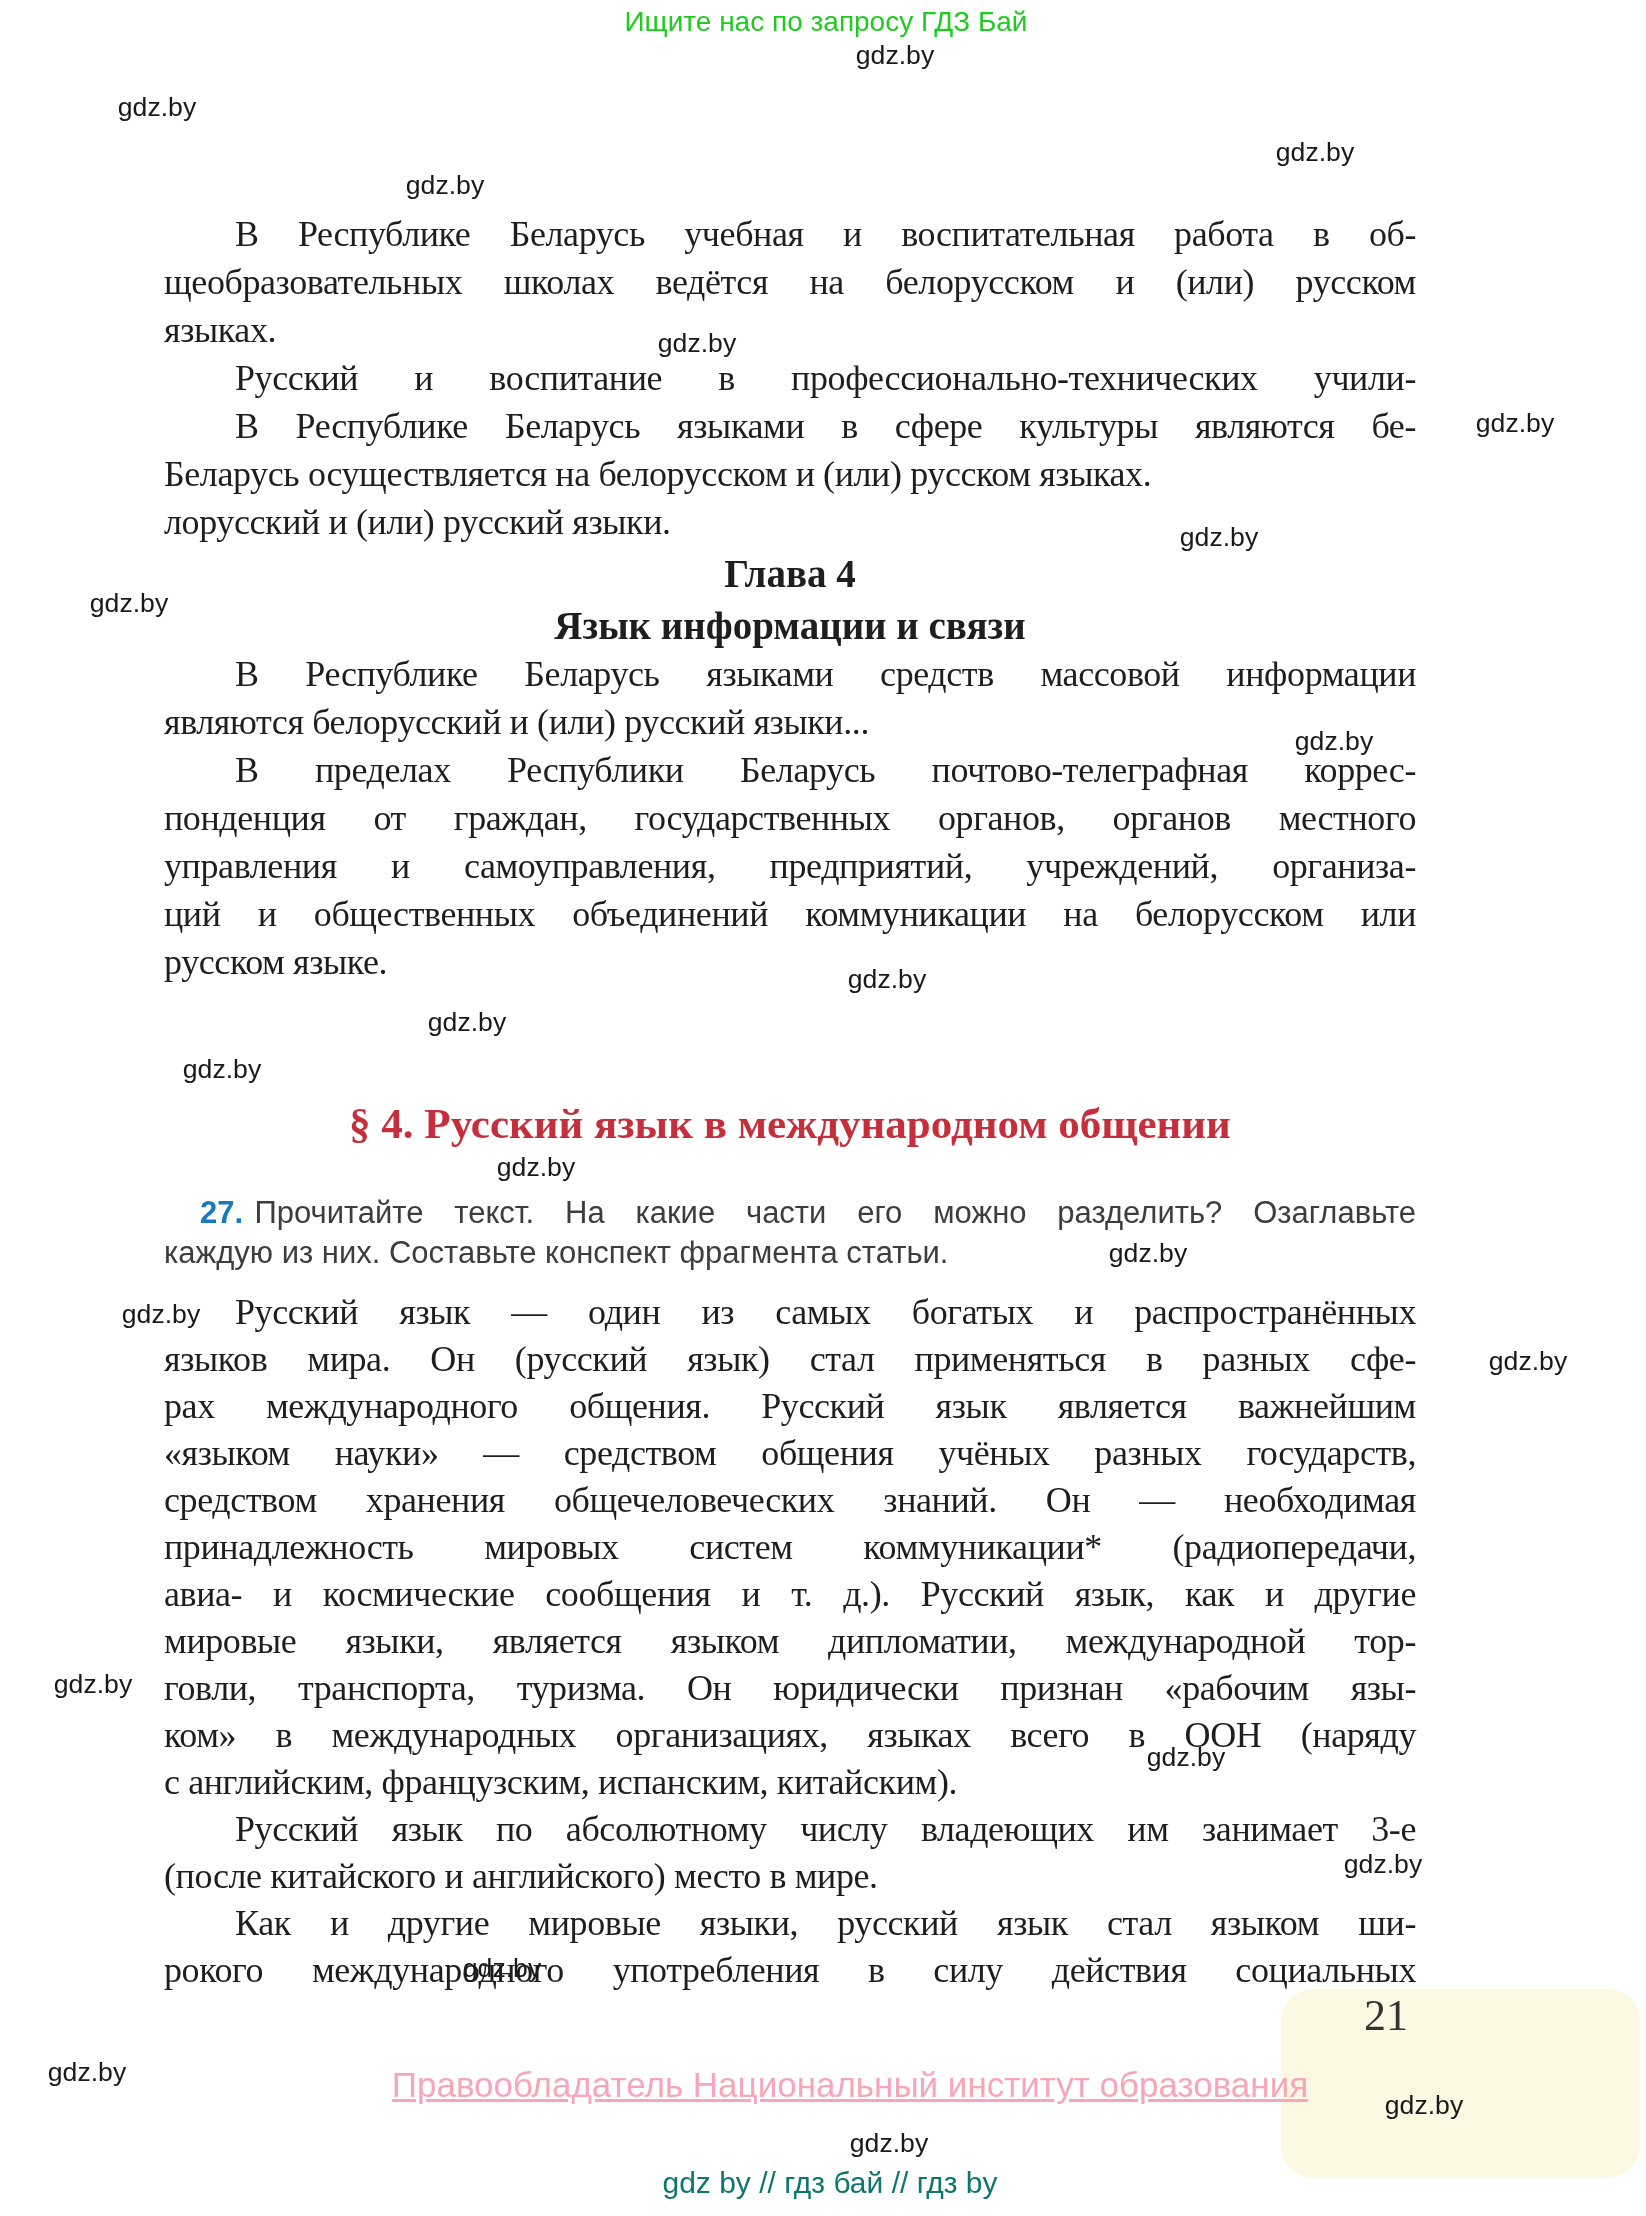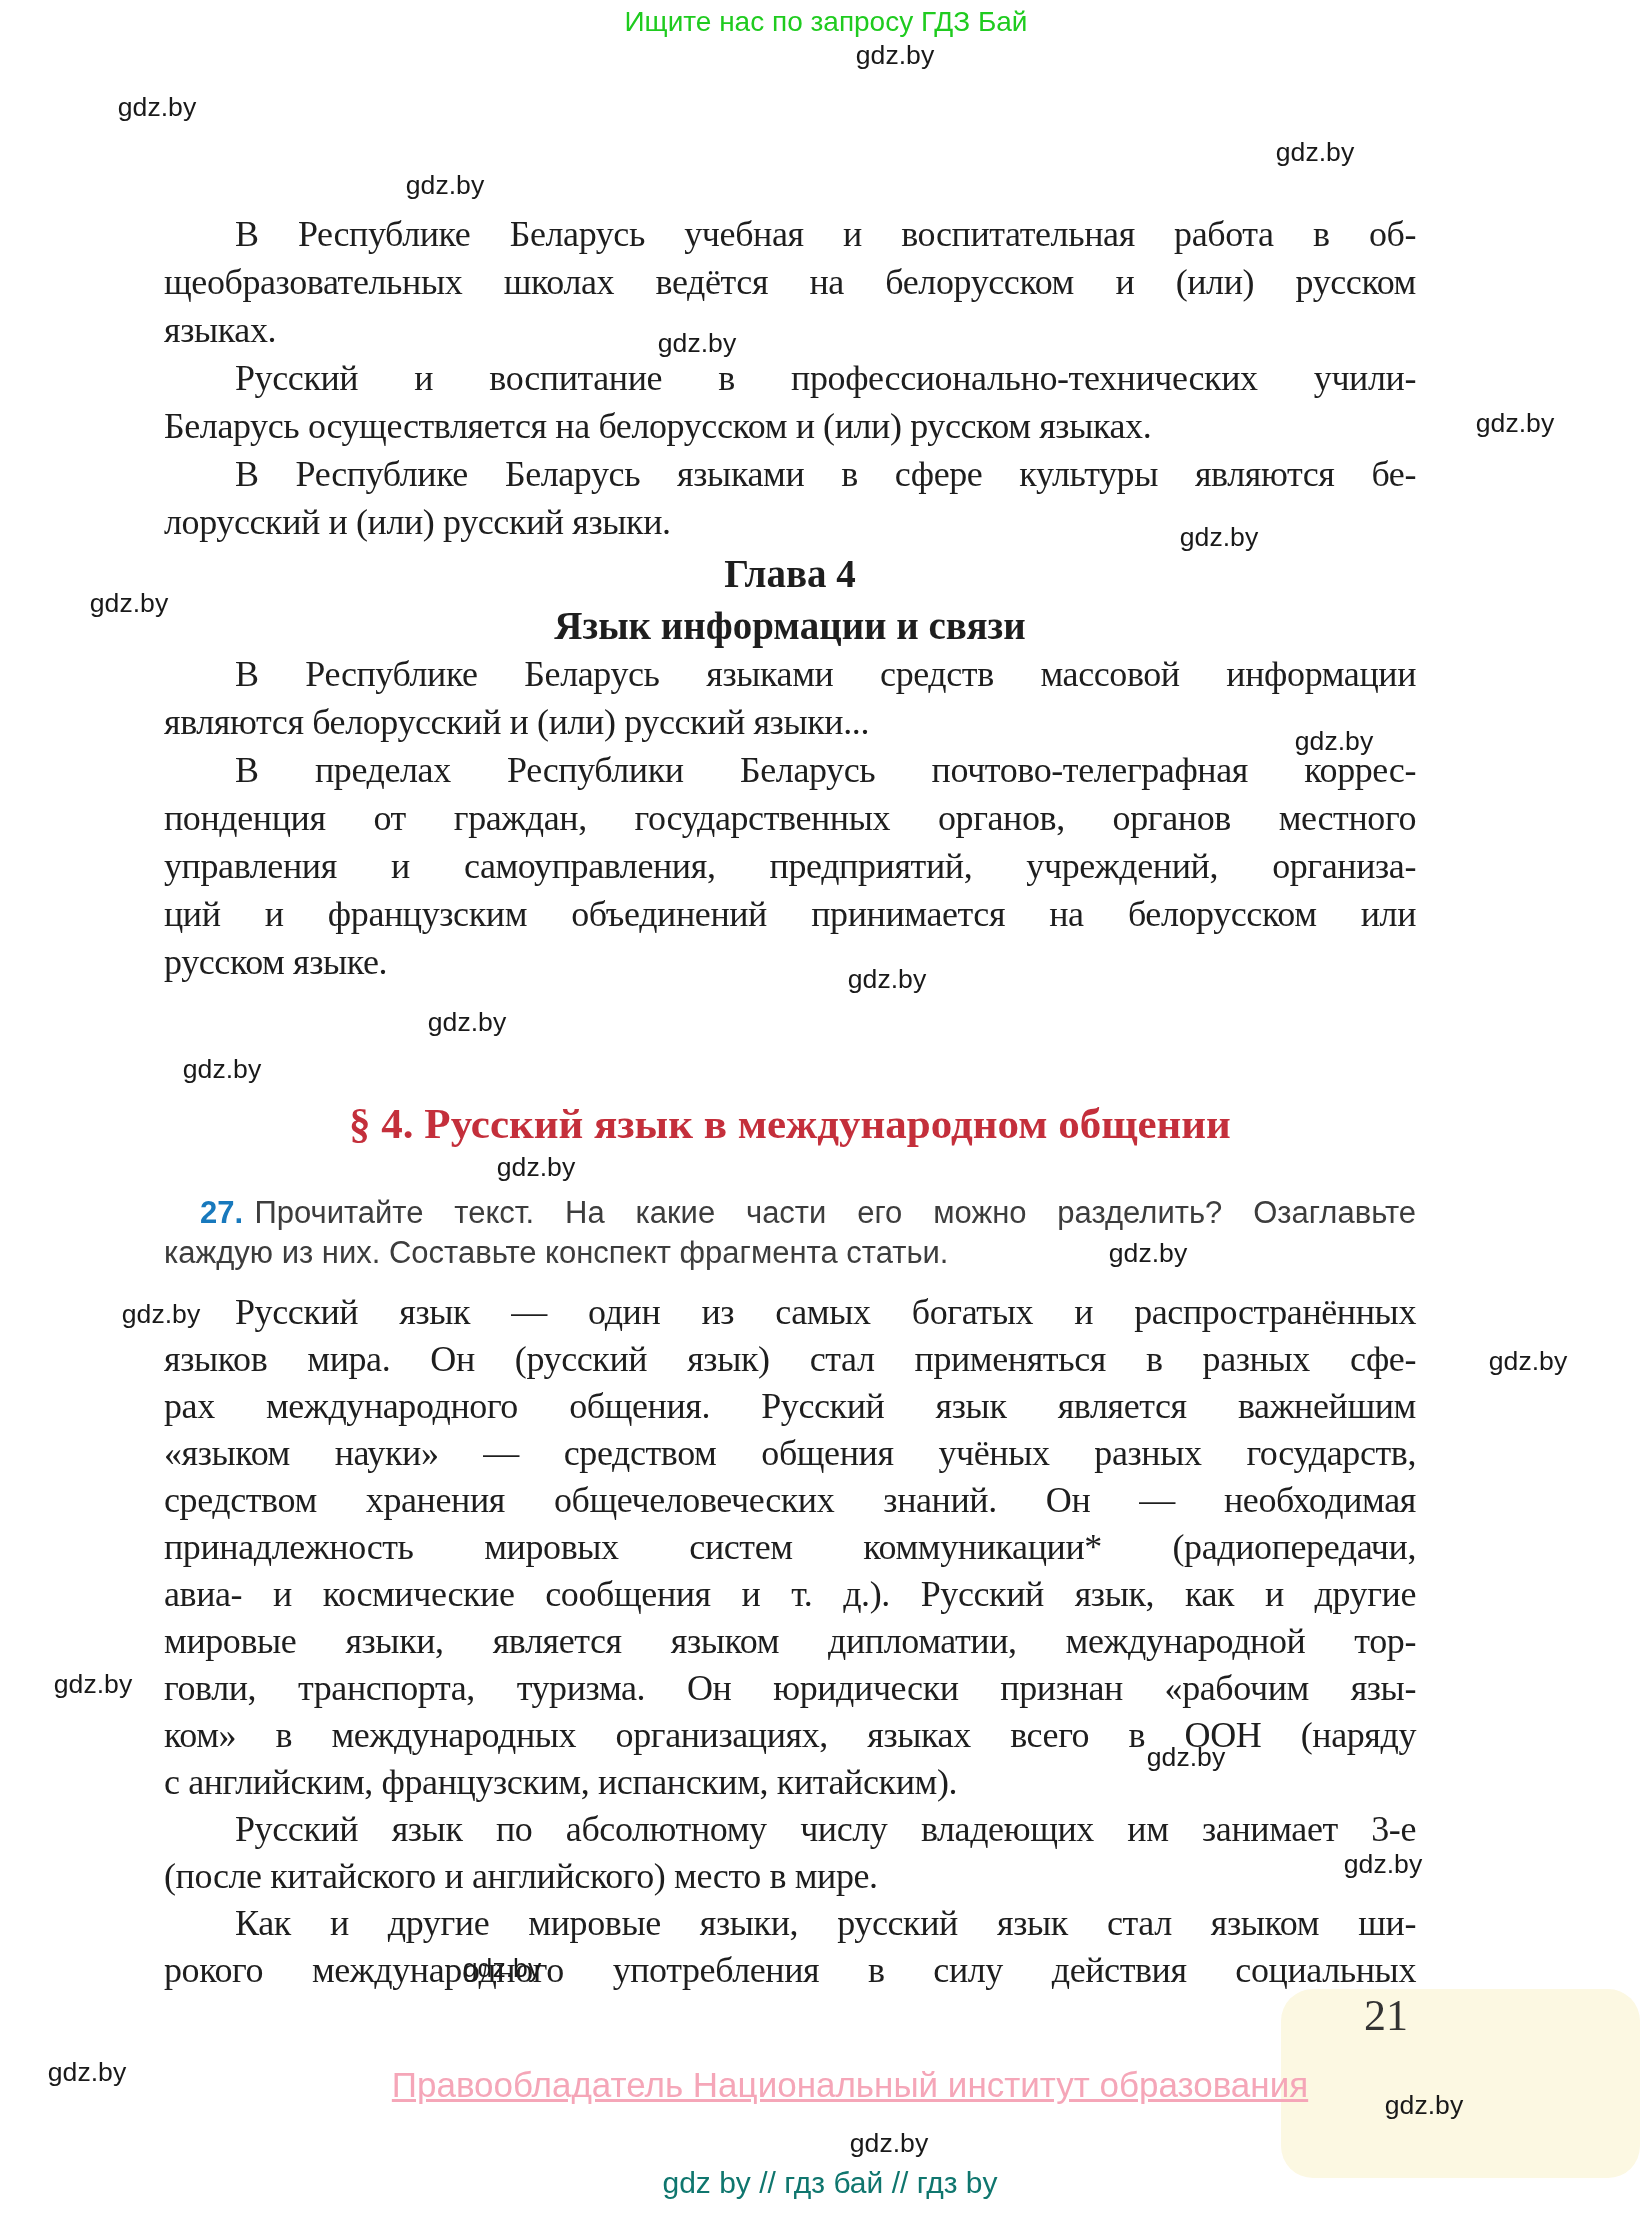--- a/index.html
+++ b/index.html
@@ -100,35 +100,35 @@
 <span class="wm" style="left:87px;top:2072px">gdz.by</span>
 <span class="wm" style="left:1424px;top:2105px">gdz.by</span>
 <span class="wm" style="left:889px;top:2143px">gdz.by</span>
 
 <div class="flow1">
   <div class="ln j ind">В Республике Беларусь учебная и воспитательная работа в об-</div>
   <div class="ln j">щеобразовательных школах ведётся на белорусском и (или) русском</div>
   <div class="ln last">языках.</div>
 
   <div class="ln j ind">Русский и воспитание в профессионально-технических учили-</div>
+  <div class="ln j ind">В Республике Беларусь языками в сфере культуры являются бе-</div>
+
   <div class="ln last">Беларусь осуществляется на белорусском и (или) русском языках.</div>
-
-  <div class="ln j ind">В Республике Беларусь языками в сфере культуры являются бе-</div>
   <div class="ln last">лорусский и (или) русский языки.</div>
 
   <div class="chapter-title">Глава 4</div>
   <div class="chapter-subtitle">Язык информации и связи</div>
 
   <div class="ln j ind">В Республике Беларусь языками средств массовой информации</div>
   <div class="ln last">являются белорусский и (или) русский языки...</div>
 
   <div class="ln j ind">В пределах Республики Беларусь почтово-телеграфная коррес-</div>
   <div class="ln j">понденция от граждан, государственных органов, органов местного</div>
   <div class="ln j">управления и самоуправления, предприятий, учреждений, организа-</div>
-  <div class="ln j">ций и французским объединений принимается на белорусском или</div>
+  <div class="ln j">ций и общественных объединений коммуникации на белорусском или</div>
   <div class="ln last">русском языке.</div>
 </div>
 
 <div class="section-heading">§ 4. Русский язык в международном общении</div>
 
 <div class="exercise">
   <div class="ln j ex-first"><span class="ex-num">27.</span><span>Прочитайте текст. На какие части его можно разделить? Озаглавьте</span></div>
   <div class="ln last">каждую из них. Составьте конспект фрагмента статьи.</div>
 </div>
 

